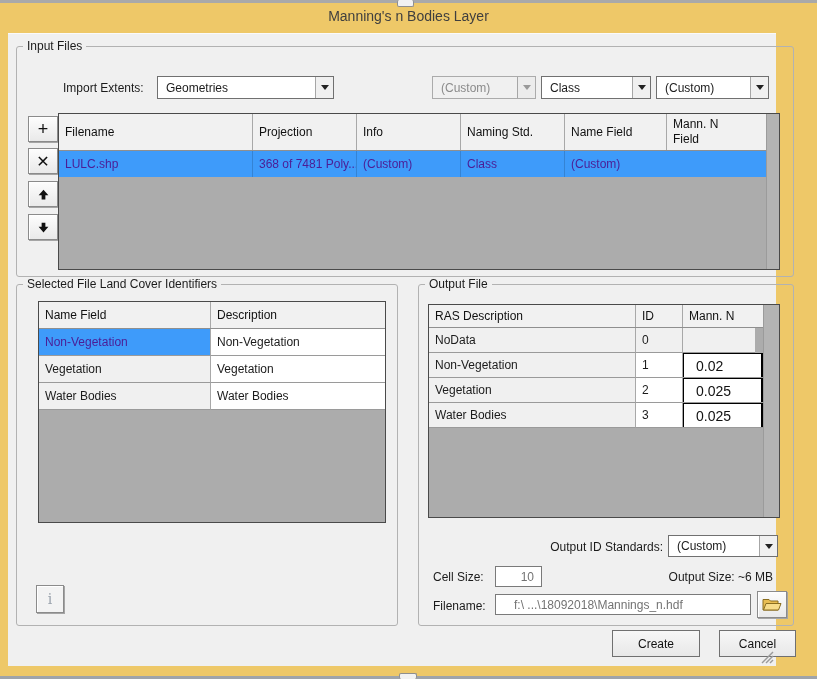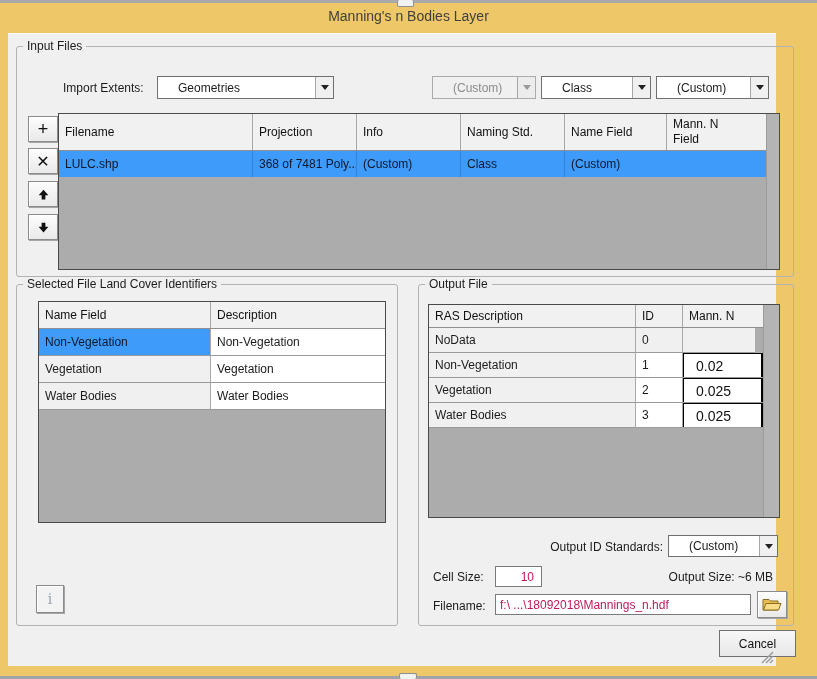--- a/index.html
+++ b/index.html
@@ -20,53 +20,53 @@
     background:#f0f0f0;border-top:1px solid #fafafa;box-sizing:border-box;
   }
   
   .group{position:absolute;border:1px solid #b2b2b2;border-radius:3px;}
   .group>legend{
     position:absolute;top:-8px;left:6px;background:#f0f0f0;padding:0 4px;
     font-size:12px;color:#1b1b1b;white-space:nowrap;
   }
   
   .dd{position:absolute;background:#fff;border:1px solid #707070;box-sizing:border-box;display:flex;align-items:stretch;height:23px;}
-  .dd .txt{flex:1;display:flex;align-items:center;padding:0 20px;white-space:nowrap;overflow:hidden;}
+  .dd .txt{flex:1;display:flex;align-items:center;padding:0 8px;white-space:nowrap;overflow:hidden;}
   .dd .btn{width:17px;background:#f0f0f0;border-left:1px solid #a6a6a6;display:flex;align-items:center;justify-content:center;}
   .dd.disabled{background:#f0f0f0;border-color:#ababab;color:#8b8b8b;}
   .dd.disabled .btn{background:#ececec;}
   .arrow-down{width:0;height:0;border-left:4px solid transparent;border-right:4px solid transparent;border-top:5px solid #222;}
   .dd.disabled .arrow-down{border-top-color:#999;}
   
   .tbtn{
     position:absolute;box-sizing:border-box;background:linear-gradient(#fdfdfd,#e9e9e9);
     border:1px solid #8b8b8b;box-shadow:inset 1px 1px 0 #ffffff, 1px 1px 0 #a5a5a5;
     display:flex;align-items:center;justify-content:center;color:#111;
   }
   .tbtn.disabled{color:#9aa2ac;background:#f3f3f3;}
   
   .tbl{position:absolute;border:1px solid #4a4a4a;box-sizing:border-box;background:#acacac;overflow:hidden;}
   .scrollstrip{position:absolute;top:0;right:0;bottom:0;background:#b4b4b4;border-left:1px solid #9b9b9b;}
   .grid-row{display:grid;position:relative;}
   .cell{display:flex;align-items:center;padding:0 6px;box-sizing:border-box;border-right:1px solid #a8a8a8;overflow:hidden;white-space:nowrap;}
   .head .cell{background:#f1f1f1;color:#111;}
   .head{border-bottom:1px solid #8f8f8f;}
-  .row-sel{background:#3e9bfa;color:#0f172a;}
+  .row-sel{background:#3e9bfa;color:#4c1d95;}
   .row-sel .cell{border-right:1px solid rgba(0,0,0,0.15);}
   .lt-row .cell{border-bottom:1px solid #9a9a9a;}
   .wrapnarrow{display:block;width:56px;line-height:1.25;white-space:normal;}
   
   .wbtn{
     position:absolute;box-sizing:border-box;border:1px solid #707070;
     background:linear-gradient(#f7f7f7,#e8e8e8);
     display:flex;align-items:center;justify-content:center;font-size:12px;color:#111;
   }
   .input{
     position:absolute;box-sizing:border-box;border:1px solid #7a7a7a;background:#fff;
-    font-family:"Liberation Sans","DejaVu Sans",sans-serif;font-size:12px;color:#be185d;padding:0 4px;
+    font-family:"Liberation Sans","DejaVu Sans",sans-serif;font-size:12px;color:#737373;padding:0 18px;
   }
   .lbl{position:absolute;white-space:nowrap;}
   .nbox{
     position:absolute;top:-1px;left:-1px;right:1px;bottom:-2px;background:#fff;border:2px solid #000;
     display:flex;align-items:center;padding-left:12px;font-size:14px;color:#111;text-align:right;
   }
   .grip{position:absolute;right:2px;bottom:2px;width:16px;height:16px;}
 </style>
 </head>
 <body>
@@ -230,20 +230,23 @@
 
   <div class="lbl" style="left:425px;top:565px;">Filename:</div>
   <input class="input" style="left: 487px; top: 560px; width: 256px; height: 21px;" value="f:\ ...\18092018\Mannings_n.hdf">
   <div class="tbtn" style="left:749px;top:557px;width:30px;height:27px;">
     <svg width="20" height="15" viewBox="0 0 20 15">
       <path d="M1 2.5 H7 L8.5 4 H16 V13 H1 Z" fill="#e8bd52" stroke="#8a6d1f" stroke-width="1"></path>
       <path d="M4 6.5 H19 L16.5 13 H1.5 Z" fill="#f7dc8a" stroke="#8a6d1f" stroke-width="1"></path>
     </svg>
   </div>
 
+  <div class="wbtn" style="left:604px;top:596px;width:88px;height:27px;">
+    <span>Create</span>
+  </div>
   <div class="wbtn" style="left:711px;top:596px;width:77px;height:27px;">
     <span>Cancel</span>
   </div>
 
   <div class="grip">
     <svg width="16" height="16" viewBox="0 0 16 16">
       <line x1="4" y1="15" x2="15" y2="4" stroke="#9a9a9a" stroke-width="1.5"></line>
       <line x1="8" y1="15" x2="15" y2="8" stroke="#9a9a9a" stroke-width="1.5"></line>
       <line x1="12" y1="15" x2="15" y2="12" stroke="#9a9a9a" stroke-width="1.5"></line>
     </svg>

